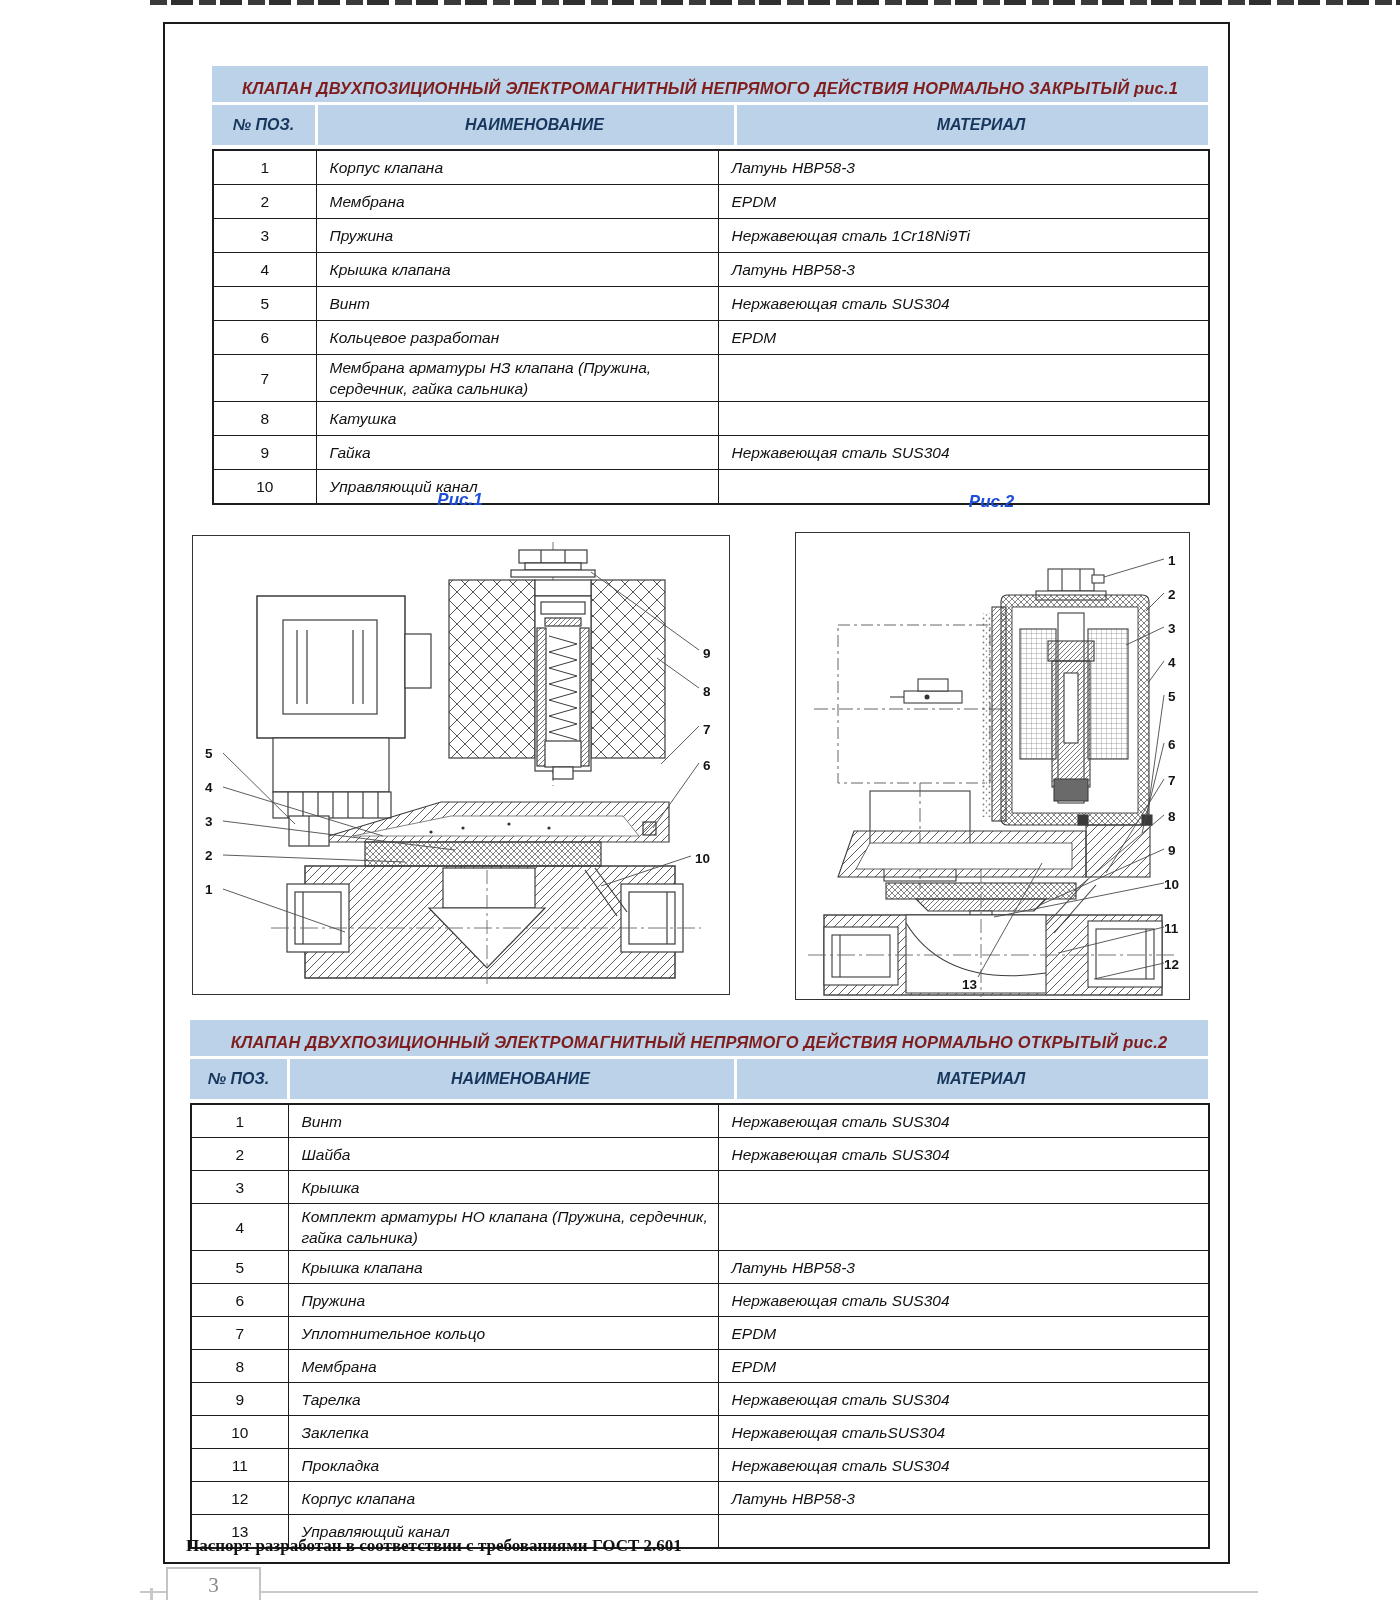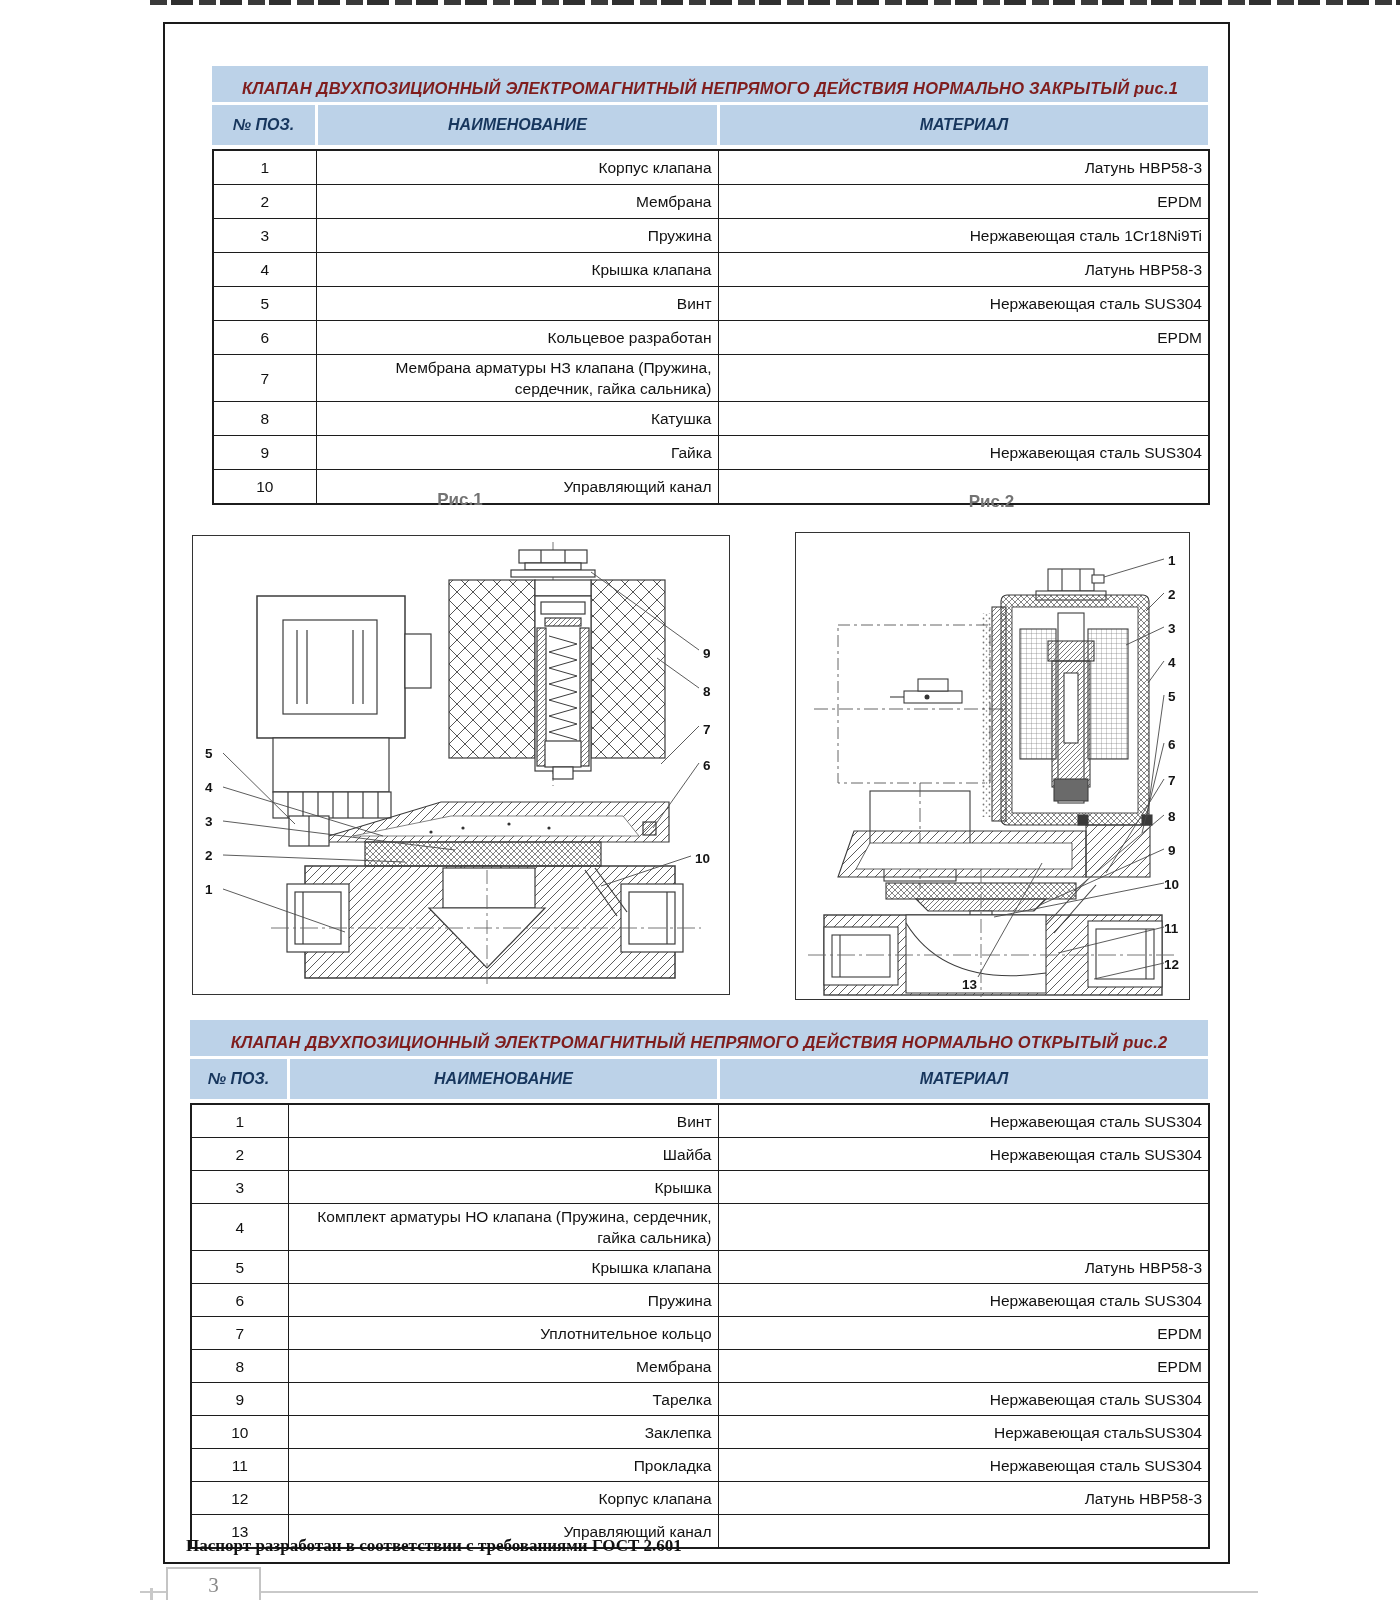--- a/index.html
+++ b/index.html
@@ -10,40 +10,40 @@
   .frame{position:absolute;left:163px;top:22px;width:1063px;height:1538px;border:2.5px solid #1a1a1a;}
 
   
   .tblwrap{position:absolute;}
   .tbl-title{background:var(--hdr);color:#7f1d1d;font-weight:bold;font-style:italic;
         font-size:16.5px;text-align:center;height:36px;line-height:44px;letter-spacing:.2px;
         white-space:nowrap;overflow:hidden;}
   .tbl-cols{display:flex;margin-top:3px;height:40px;}
   .tbl-cols .hc{background:var(--hdr);color:#17365d;font-weight:bold;font-style:italic;
         font-size:16px;display:flex;align-items:center;justify-content:center;}
-  .tbl-cols .hc + .hc{margin-left:3px;}
+  .tbl-cols .hc + .hc{margin-left:3px;padding-left:17px;}
   table.grid{border-collapse:collapse;table-layout:fixed;margin-top:4px;width:100%;}
   table.grid td{border:1.6px solid #1c1c1c;font-size:15.5px;padding:2px 6px;vertical-align:middle;
         line-height:21px;overflow:hidden;}
   table.grid td.c0{text-align:center;}
-  table.grid td.c1,table.grid td.c2{padding-left:13px;text-align:right;}
+  table.grid td.c1,table.grid td.c2{padding-left:13px;text-align:left;font-style:italic;}
   table.grid{border:2px solid #1c1c1c;}
 
   .t1{left:212px;top:66px;width:996px;}
   .t1 .c0w{width:103px;} .t1 .c1w{width:399px;margin-left:3px;} .t1 .c2w{flex:1;}
   .t1 col.w0{width:103px;} .t1 col.w1{width:402px;} .t1 col.w2{width:491px;}
   .t1 table.grid td{height:29px;}
 
   .t2{left:190px;top:1020px;width:1018px;}
   .t2 .c0w{width:97px;} .t2 .c1w{width:427px;margin-left:3px;} .t2 .c2w{flex:1;}
   .t2 col.w0{width:97px;} .t2 col.w1{width:430px;} .t2 col.w2{width:491px;}
   .t2 table.grid td{height:28px;}
 
   
-  .figcap{position:absolute;font-weight:bold;font-size:17px;color:#737373;text-align:center;}
+  .figcap{position:absolute;font-weight:bold;font-size:17px;color:#1d4ed8;text-align:center;font-style:italic;}
   .figbox{position:absolute;border:1.6px solid #333;background:#fff;}
   .figbox svg{display:block;}
   text.callout{font-family:"Liberation Sans",sans-serif;font-size:13.5px;fill:#141414;font-weight:bold;}
 
   
   .gost-note{position:absolute;left:186px;top:1536px;font-family:"Liberation Serif",serif;
         font-weight:bold;font-size:17px;color:#111;}
   .gray-line{position:absolute;left:140px;top:1591px;width:1118px;height:2px;background:#c9c9c9;}
   .page-tab{position:absolute;left:166px;top:1567px;width:91px;height:33px;background:#fff;
         border:2px solid #c4c4c4;border-bottom:none;z-index:3;display:flex;align-items:center;justify-content:center;

